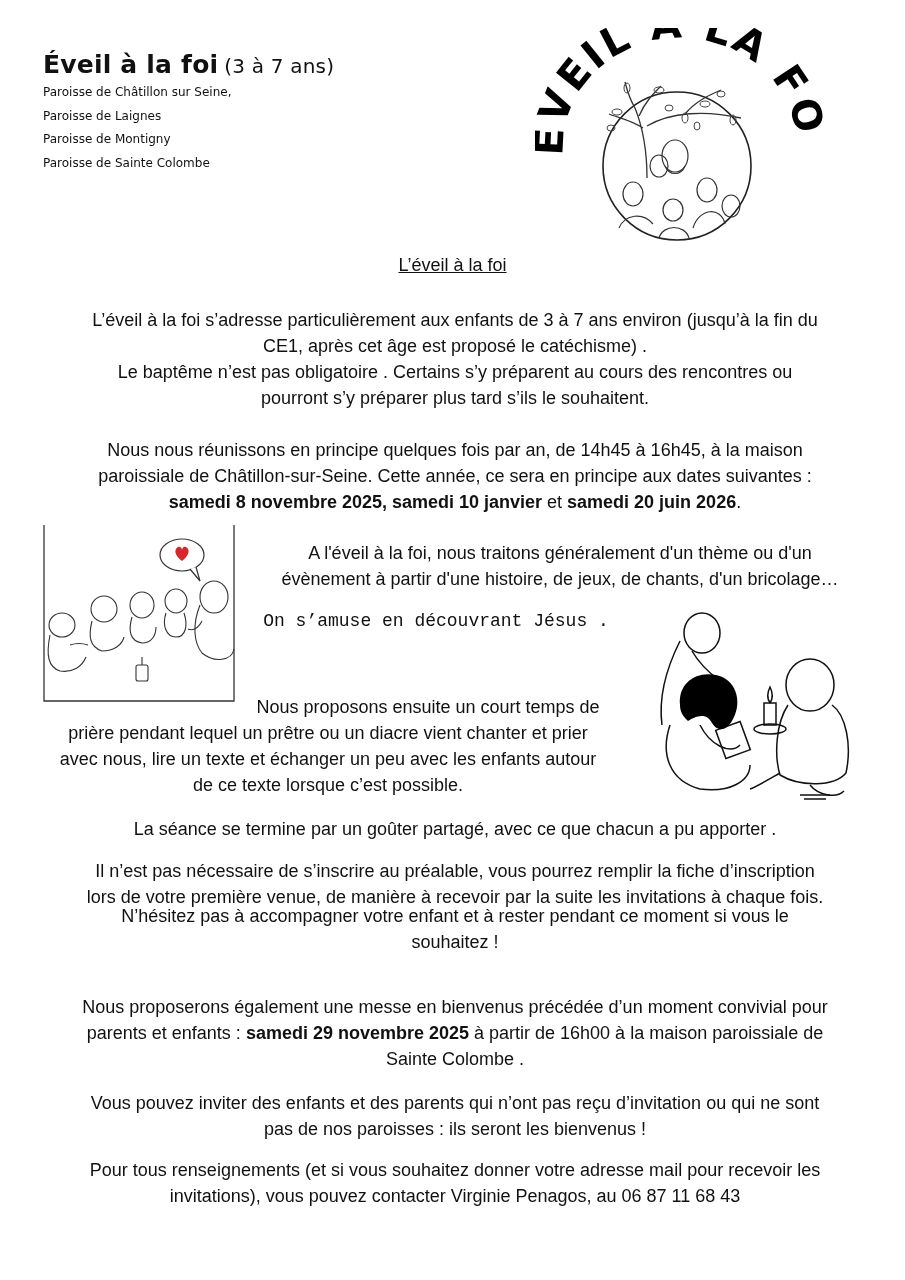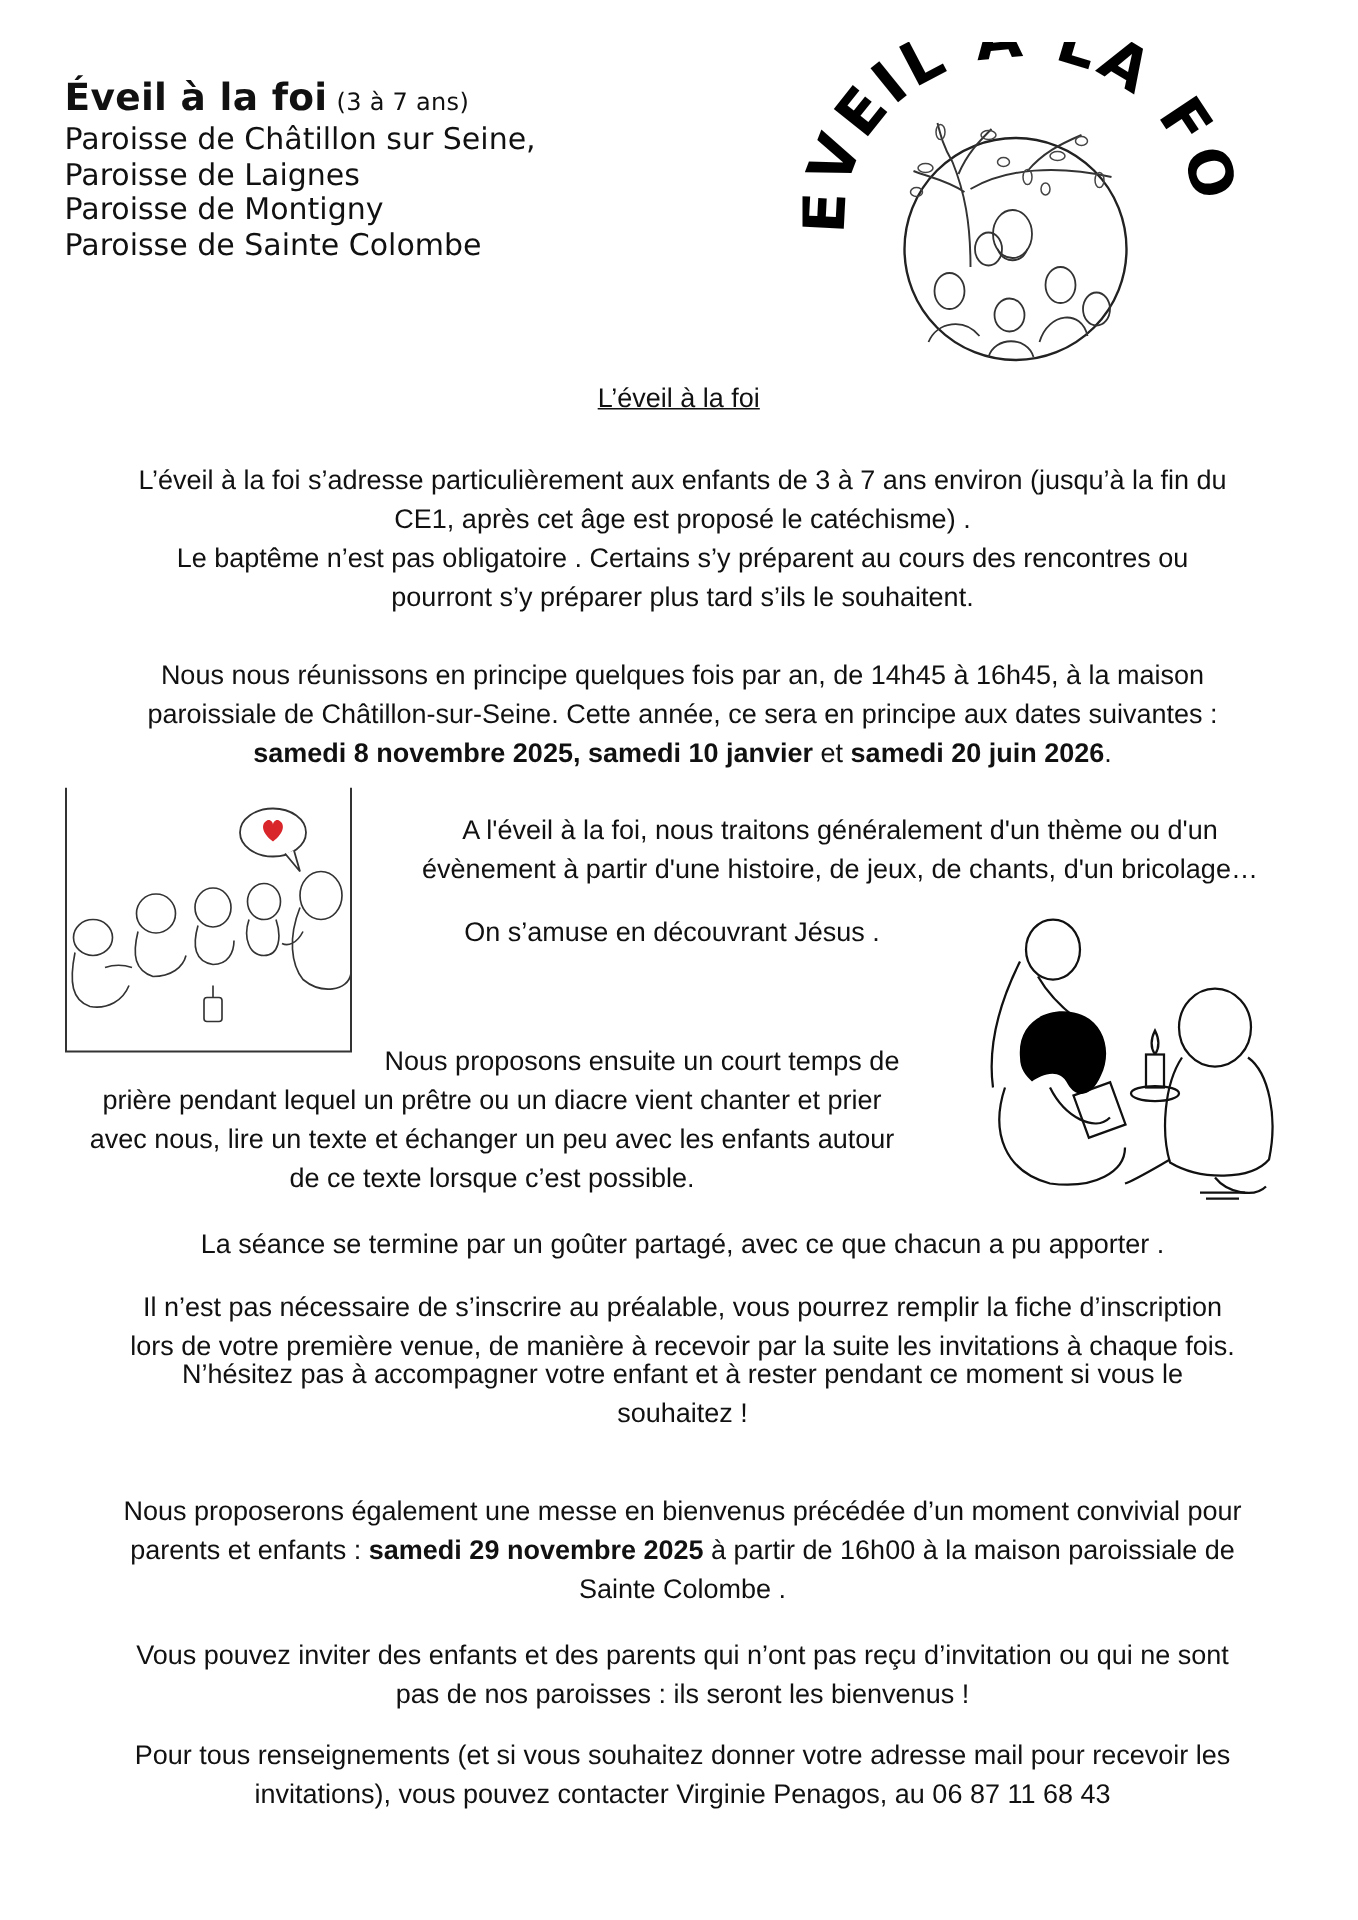--- a/index.html
+++ b/index.html
@@ -2,22 +2,22 @@
 <html><head>
 <meta charset="utf-8">
 <style>
   html, body { margin: 0; padding: 0; background: #ffffff; }
   body { width: 905px; height: 1280px; position: relative; overflow: hidden; color: #111; }
   .comic { font-family: "DejaVu Sans", sans-serif; }
   .arial { font-family: "Liberation Sans", sans-serif; }
 
   #header-left { position: absolute; left: 43px; top: 50px; }
   #title { font-size: 25px; font-weight: bold; letter-spacing: 0.2px; }
-  #title .age { font-size: 16px; font-weight: normal; margin-left: 6px; }
-  .parish { font-size: 20px; line-height: 23.5px; }
+  #title .age { font-size: 20px; font-weight: normal; margin-left: 6px; }
+  .parish { font-size: 12px; line-height: 23.5px; }
   #parishes { margin-top: 2px; }
 
   #logo { position: absolute; left: 535px; top: 28px; width: 290px; height: 220px; }
 
   .p { position: absolute; left: 40px; width: 830px; text-align: center; font-size: 18px; line-height: 26px; }
   .b { font-weight: bold; }
 
   #section-title { position: absolute; left: 0; width: 905px; top: 255px; text-align: center; font-size: 18px; text-decoration: underline; }
 
   #illus1 { position: absolute; left: 42px; top: 525px; width: 194px; height: 178px; }
@@ -117,21 +117,21 @@
 
     <rect x="94" y="140" width="12" height="16" rx="2"></rect>
     <path d="M100 140 L100 132"></path>
   </g>
 </svg>
 
 <div class="p arial" style="left:250px; width:620px; top:540px;">
   <div>A l'éveil à la foi, nous traitons généralement d'un thème ou d'un</div>
   <div>évènement à partir d'une histoire, de jeux, de chants, d'un bricolage…</div>
 </div>
-<div class="p arial" style="left:258px; width:380px; top:608px;">On s’amuse en découvrant Jésus .</div>
+<div class="p arial" style="left:246px; width:380px; top:608px;font-family:Liberation Mono, monospace;">On s’amuse en découvrant Jésus .</div>
 
 <svg id="illus2" viewBox="0 0 215 200">
   <g fill="none" stroke="#111" stroke-width="1.5">
 
     <ellipse cx="62" cy="28" rx="18" ry="20"></ellipse>
     <path d="M40 36 C28 60 18 90 22 120 M52 46 C60 60 72 70 80 76"></path>
 
     <ellipse cx="170" cy="80" rx="24" ry="26"></ellipse>
     <path d="M148 100 C136 118 134 150 140 170 C160 182 194 182 206 168 C212 140 206 110 192 100"></path>
     <path d="M140 168 C126 176 116 182 110 184 M170 180 C178 190 196 194 204 186"></path>

